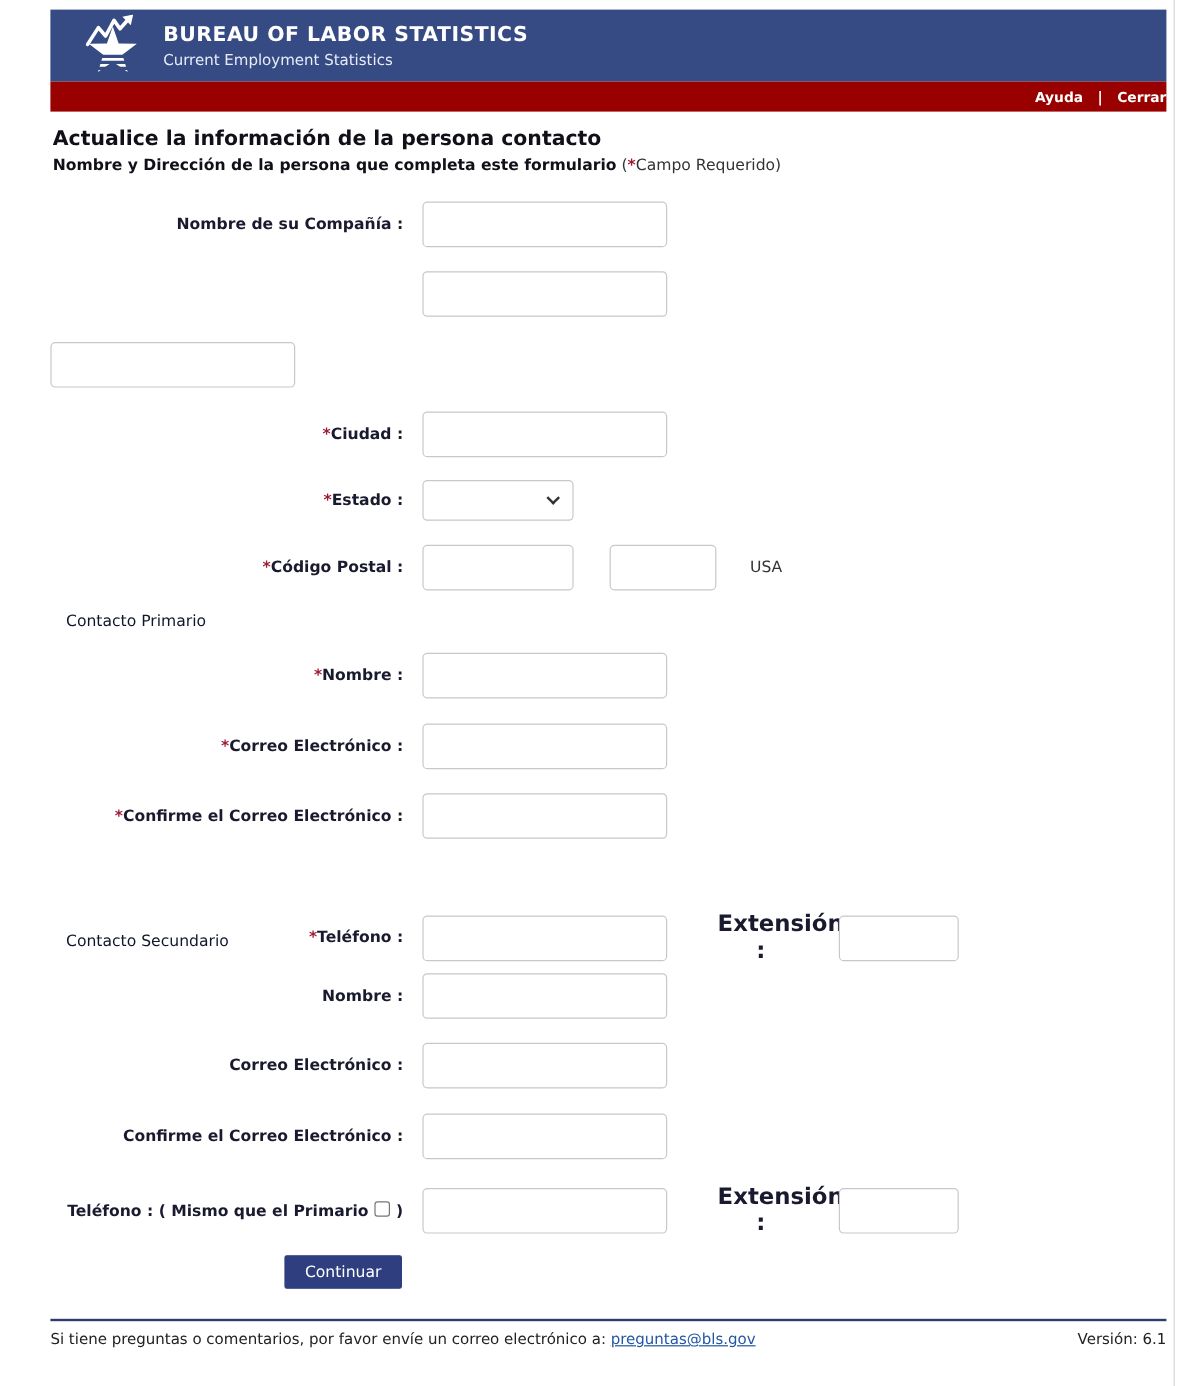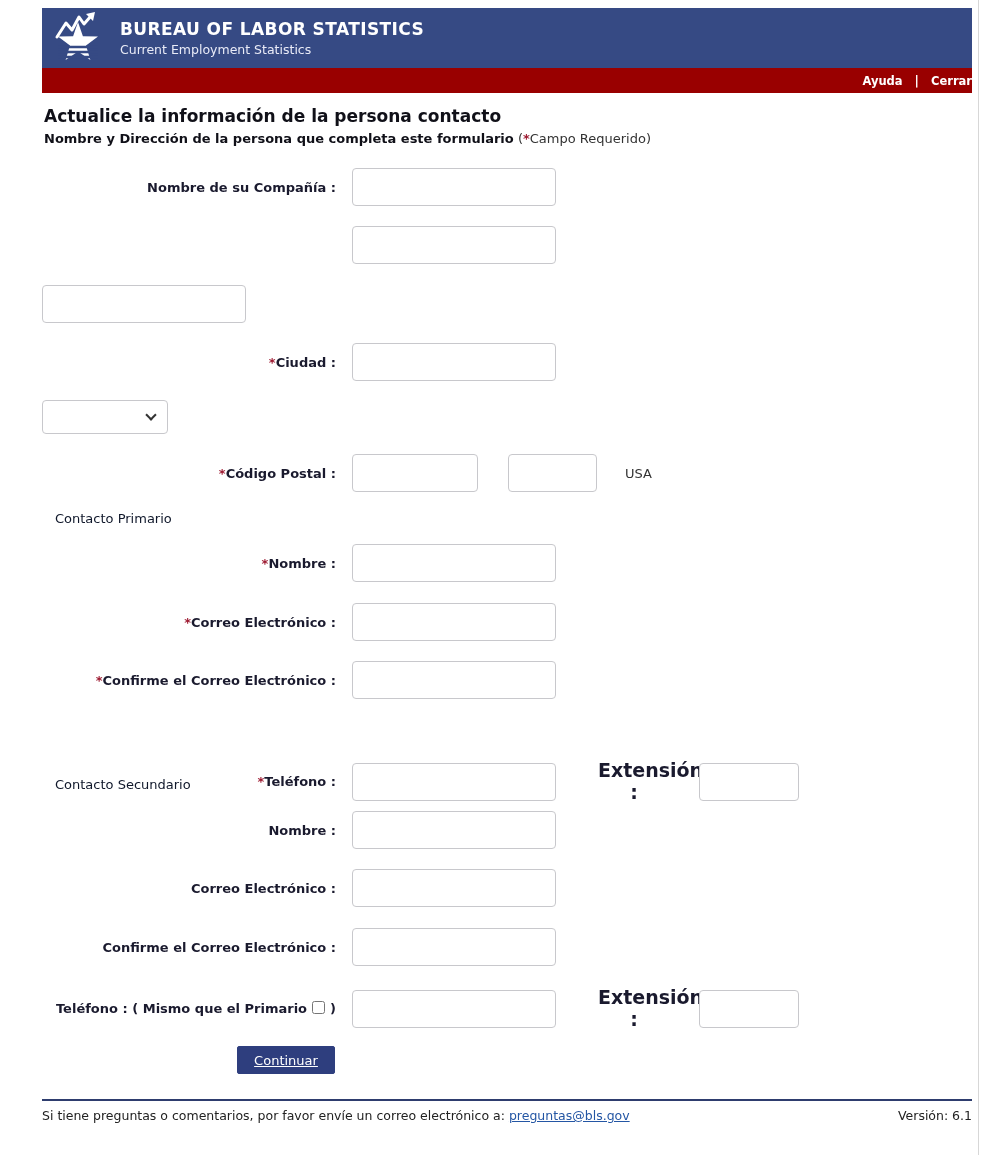--- a/index.html
+++ b/index.html
@@ -6,21 +6,21 @@
   html,body { margin:0; padding:0; background:#fff; }
   body {
     font-family: "DejaVu Sans", "Liberation Sans", sans-serif;
     width:1000px; height:1155px; position:relative; overflow:hidden;
     color:#1a1a2e;
   }
   .right-border { position:absolute; left:978px; top:0; width:1px; height:100%; background:#d7d7d7; }
 
   
   .header { position:absolute; left:42px; top:8px; width:930px; }
-  .bar-blue { height:60px; background:#364a84; display:flex; align-items:center; padding-left:10px; }
+  .bar-blue { height:60px; background:#364a84; display:flex; align-items:center; padding-left:26px; }
   .logo { width:52px; height:52px; margin-right:16px; flex:0 0 auto; }
   .agency { color:#ffffff; font-size:17px; font-weight:bold; letter-spacing:0.4px; line-height:1.2; }
   .program { color:#e9ebf7; font-size:12.5px; margin-top:2px; }
   .bar-red { height:25px; background:#990000; display:flex; align-items:center; justify-content:flex-end; }
   .bar-red a { color:#ffffff; font-size:11.5px; font-weight:bold; text-decoration:none; }
   .bar-red .sep { color:#ffffff; font-size:12px; font-weight:bold; margin:0 12px; }
 
   
   .page-title { position:absolute; left:44px; top:106px; font-size:17px; font-weight:bold; color:#101018; }
   .page-sub { position:absolute; left:44px; top:131px; font-size:13px; color:#333; }
@@ -49,21 +49,21 @@
   .section-head { position:absolute; left:55px; font-size:13px; font-weight:normal; color:#0f172a; }
 
   .extlbl { margin-left:42px; width:72px; text-align:center; font-size:19px; font-weight:bold; color:#1a1a2e; line-height:1.15; }
   .gap-ext { margin-left:29px; }
 
   .chk { width:13px; height:13px; margin:0 5px; vertical-align:-1px; accent-color:#fff; }
 
   .btn {
     position:absolute; left:237px; top:1046px; width:98px; height:28px;
     background:#2e3e7e; color:#ffffff; border:1px solid #2e3e7e; border-radius:2px;
-    font-family:inherit; font-size:13px; cursor:pointer;text-decoration:underline;
+    font-family:inherit; font-size:13px; cursor:pointer;
   }
 
   
   .footer-line { position:absolute; left:42px; top:1099px; width:930px; height:0; border-top:2px solid #2e3d6e; }
   .footer-text { position:absolute; left:42px; top:1108px; width:930px; display:flex; justify-content:space-between; font-size:12.5px; color:#222; }
   .footer-text a { color:#2456a4; text-decoration:underline; }
 </style>
 </head>
 <body>
 
@@ -106,20 +106,21 @@
 <div class="frow" style="top:285px">
   <input class="inp" type="text" value="" style="">
 </div>
 
 <div class="frow" style="top:343px">
   <div class="lbl"><span class="req">*</span><span>Ciudad :</span></div>
   <input class="inp" type="text" value="" style="">
 </div>
 
 <div class="frow" style="top:400px">
+  <div class="lbl"><span class="req">*</span><span>Estado :</span></div>
   <div class="selwrap">
     <select class="sel"><option></option></select>
     <span class="chev"></span>
   </div>
 </div>
 
 <div class="frow" style="top:454px">
   <div class="lbl"><span class="req">*</span><span>Código Postal :</span></div>
   <input class="inp-zip" type="text" value="" style="">
   <input class="inp-zip4" type="text" value="" style="">

